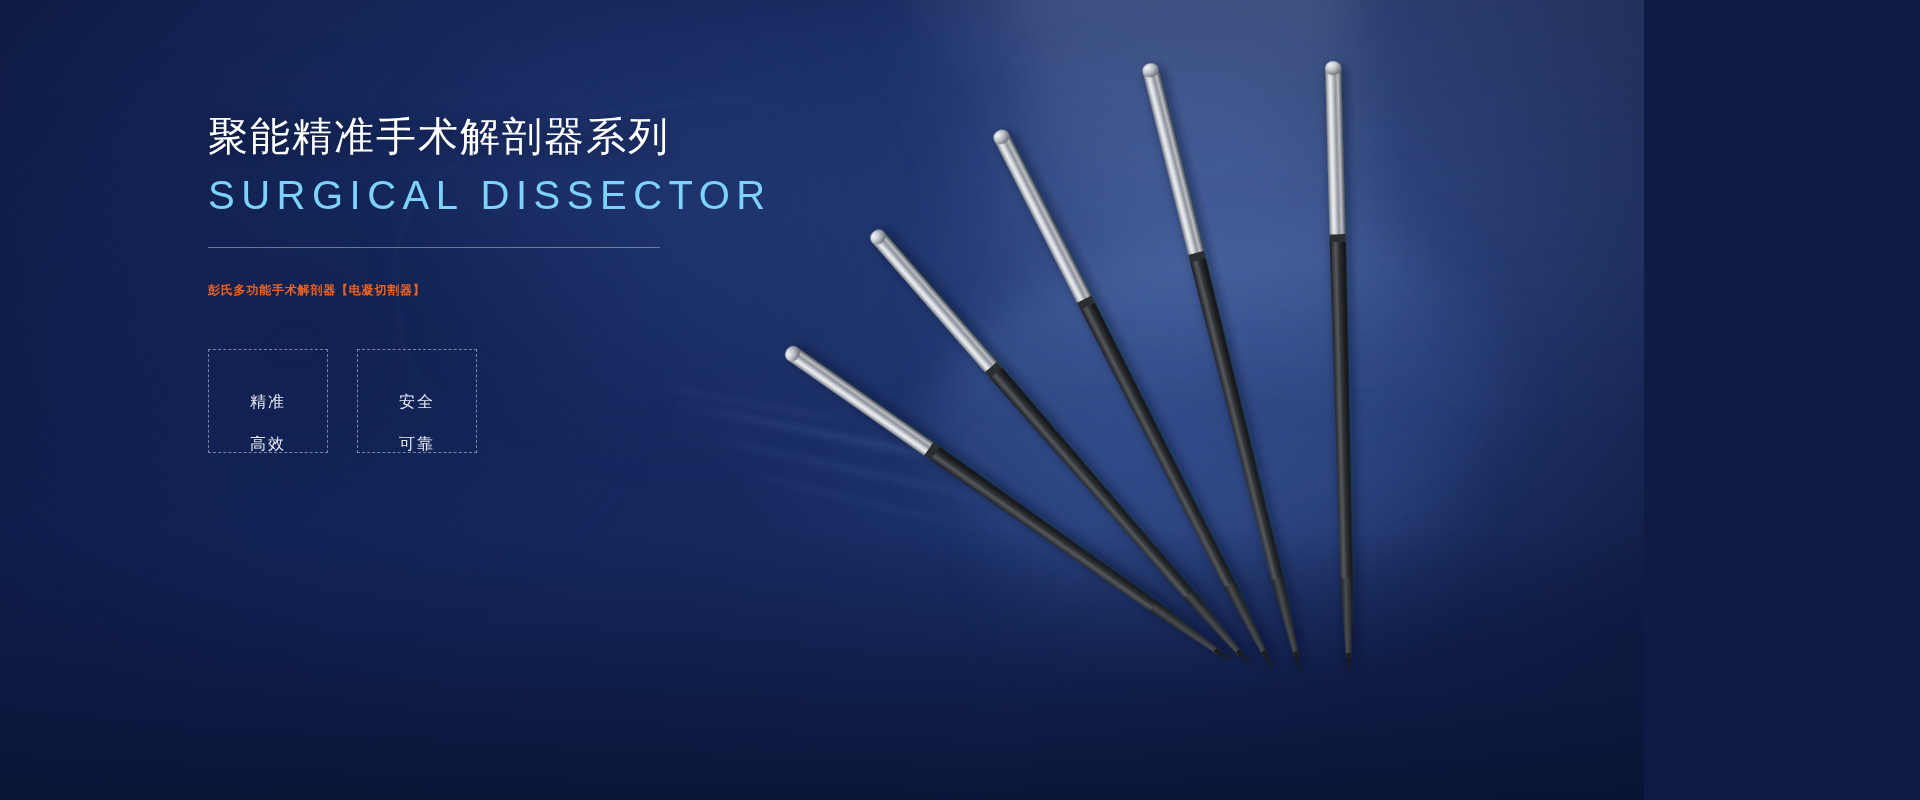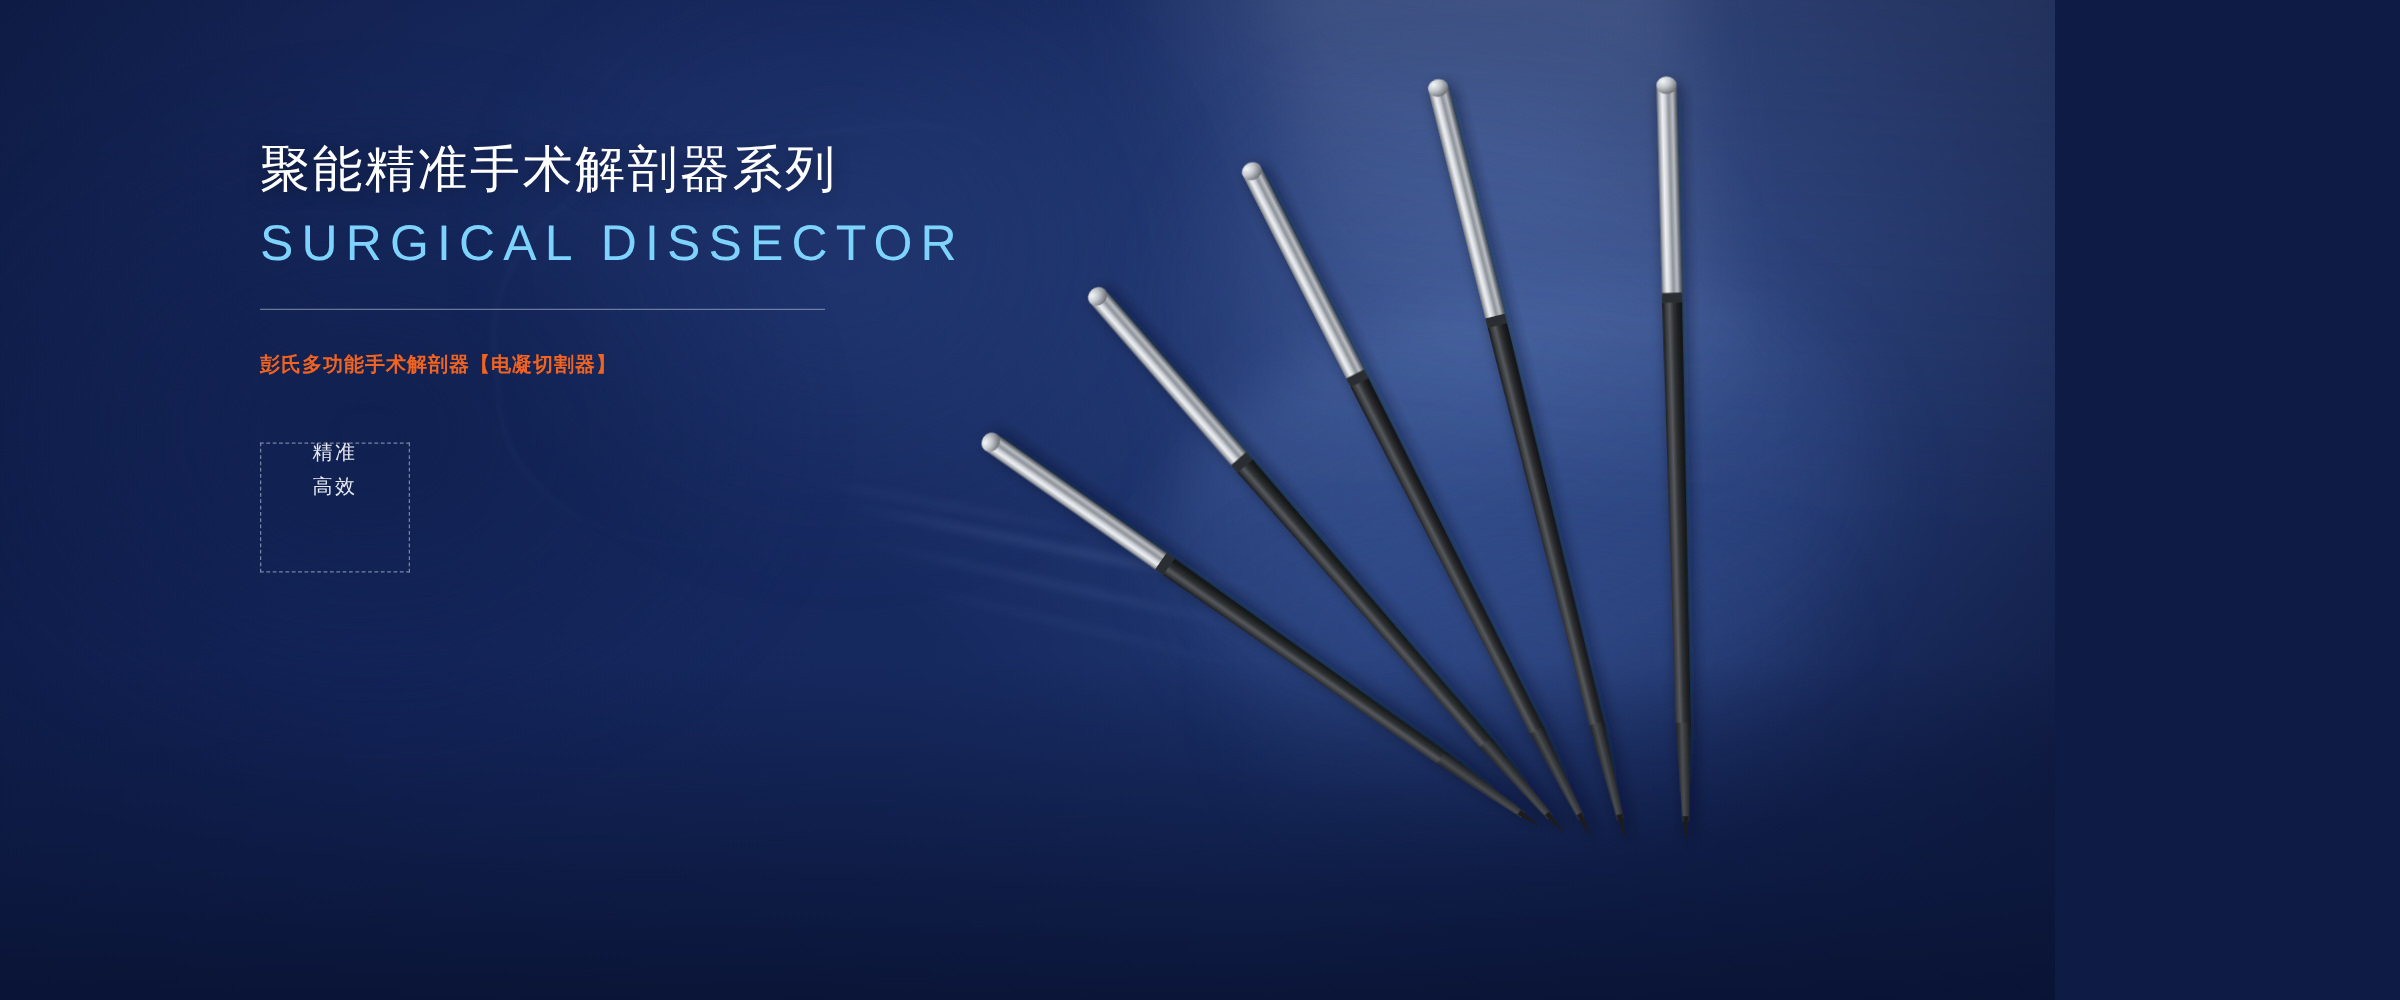--- a/index.html
+++ b/index.html
@@ -129,40 +129,40 @@
   }
   .rule{
     margin:30px 0 0 0;
     width:452px;
     height:1px;
     background:rgba(176,188,214,.55);
     border:0;
   }
   .subtitle{
     margin:34px 0 0 0;
-    font-size:16px;
+    font-size:12px;
     letter-spacing:.8px;
     color:#f1631f;
     font-weight:700;
     line-height:1.4;
   }
 
   .tags{
     margin-top:50px;
     display:flex;
     gap:29px;
   }
   .tag{
     width:120px;
     height:104px;
     display:flex;
     flex-direction:column;
     align-items:center;
-    justify-content:flex-start;
-    gap:11px;
+    justify-content:flex-end;
+    gap:26px;
     border:1px dashed rgba(183,193,214,.62);
     color:#e7eaf2;
     font-size:16px;
     letter-spacing:2px;
     line-height:1;
   }
   .tag.highlight{
     border:1px dashed rgba(255,255,255,.95);
     color:#ffffff;
   }
@@ -283,17 +283,21 @@
     <div class="subtitle">彭氏多功能手术解剖器【电凝切割器】</div>
 
     <div class="tags">
 
       <div class="tag">
         <span class="tag-line">精准</span>
         <span class="tag-line">高效</span>
       </div>
 
 
+      <div class="tag">
+        <span class="tag-line">安全</span>
+        <span class="tag-line">可靠</span>
+      </div>
 
     </div>
   </div>
 
 </div>
 
 </body></html>

